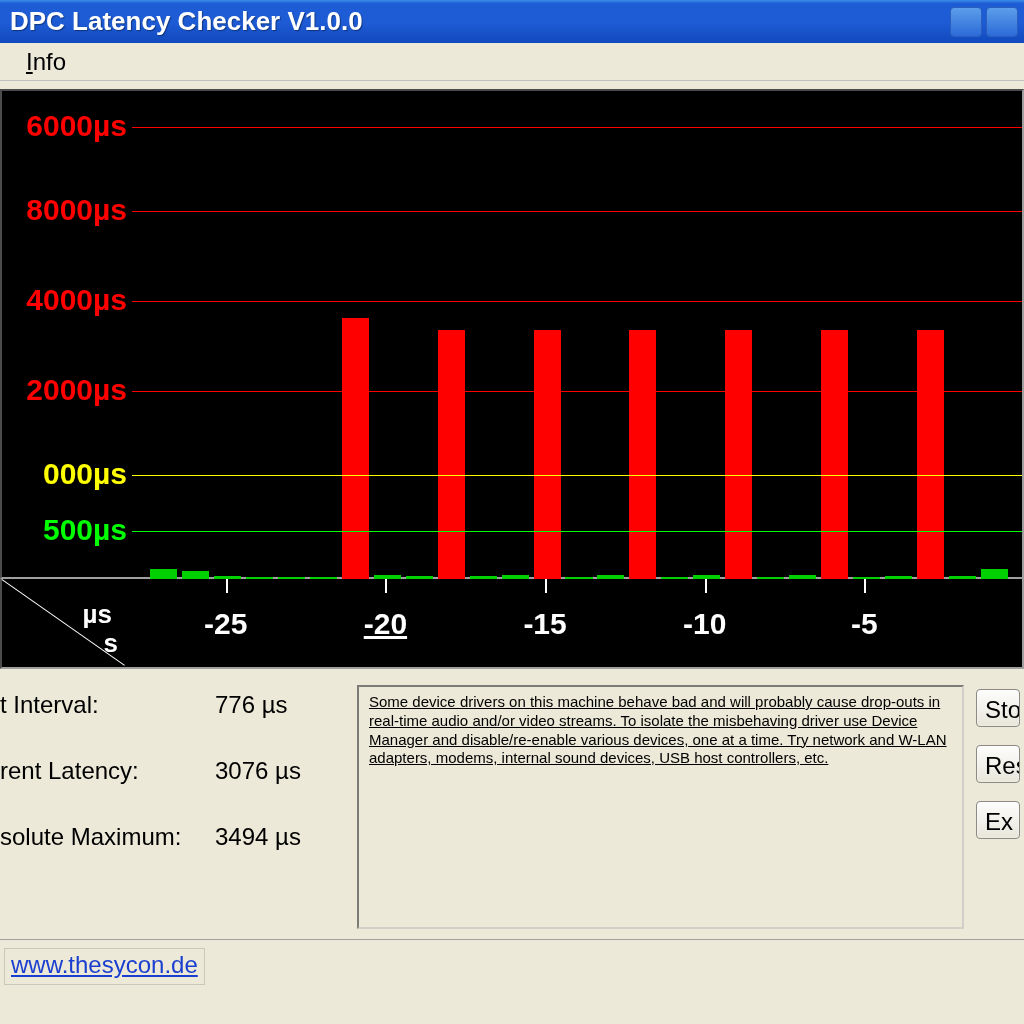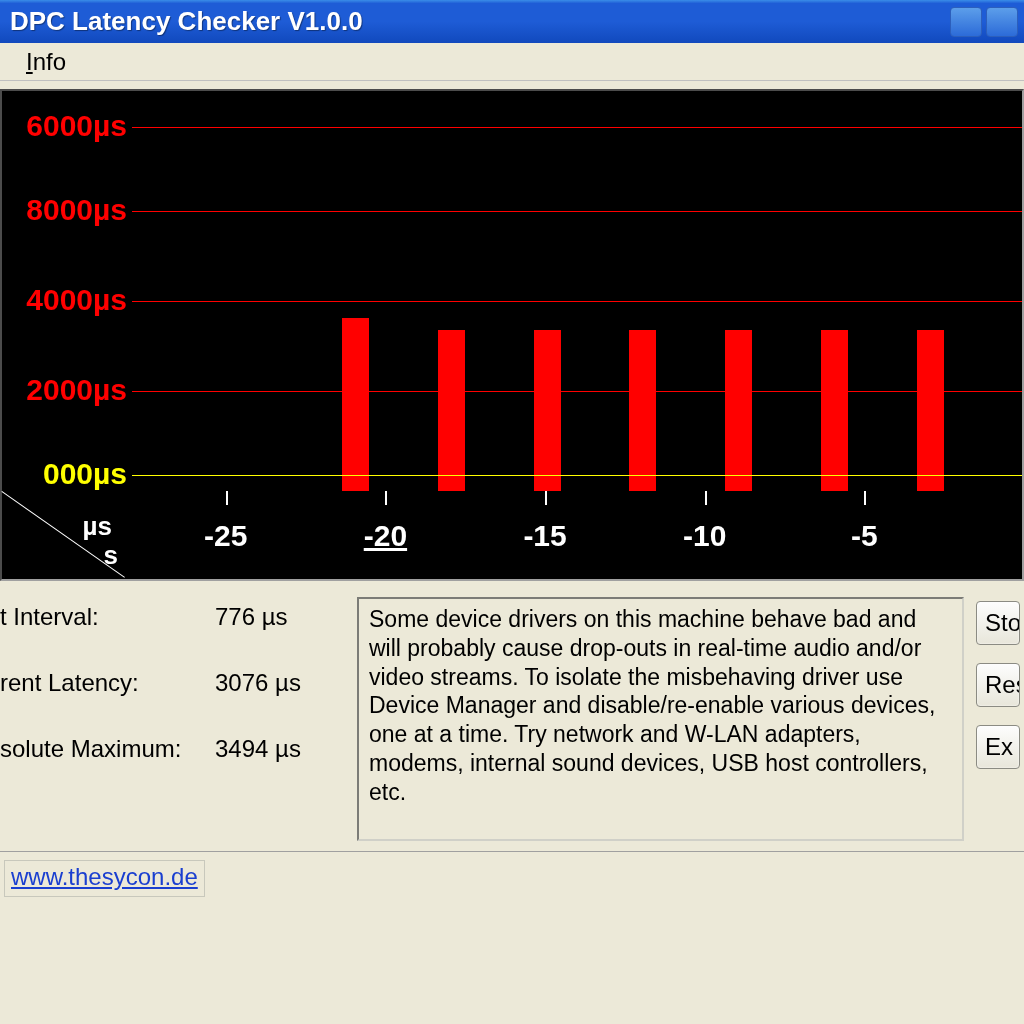--- a/index.html
+++ b/index.html
@@ -41,21 +41,21 @@
   border-bottom: 1px solid #c0c0c0;
 }
 .menu-item { padding: 4px 12px; }
 .menu-item u { text-decoration: underline; }
 .chart-area {
   background: #ece9d8;
   padding: 8px 0 0 0;
 }
 .chart-container {
   position: relative;
-  height: 492px;
+  height: 580px;
   width: 1024px;
 }
 .plot-bg {
   position: absolute;
   left: 0; top: 0;
   width: 1024px;
   height: 490px;
   background: #000;
   border: 2px inset #a0a0a0;
 }
@@ -140,41 +140,42 @@
   padding-top: 6px;
 }
 .stat-row { display: flex; margin-bottom: 38px; }
 .stat-label { width: 215px; }
 .stat-val { }
 .msg-box {
   flex: 1;
   border: 2px inset #d0d0c8;
   background: #ece9d8;
   padding: 6px 10px;
-  font-size: 23px;
+  font-size: 15px;
   line-height: 1.25;
   min-width: 0;
+  text-decoration: underline;
 }
 .btn-col {
   width: 44px;
   display: flex;
   flex-direction: column;
   gap: 18px;
   padding-top: 4px;
 }
 .win-btn {
   background: linear-gradient(to bottom, #fdfdfd, #e8e6da);
   border: 1px solid #8b8b83;
   border-radius: 4px;
   padding: 6px 8px;
   font-size: 24px;
   text-align: left;
   white-space: nowrap;
   overflow: hidden;
-  height: 44px;
+  height: 38px;
   box-shadow: inset 0 0 2px #fff;
 }
 .status-bar {
   border-top: 1px solid #a0a0a0;
   display: flex;
   font-size: 24px;
   padding: 8px 8px 4px 4px;
   height: 50px;
 }
 .status-left {

